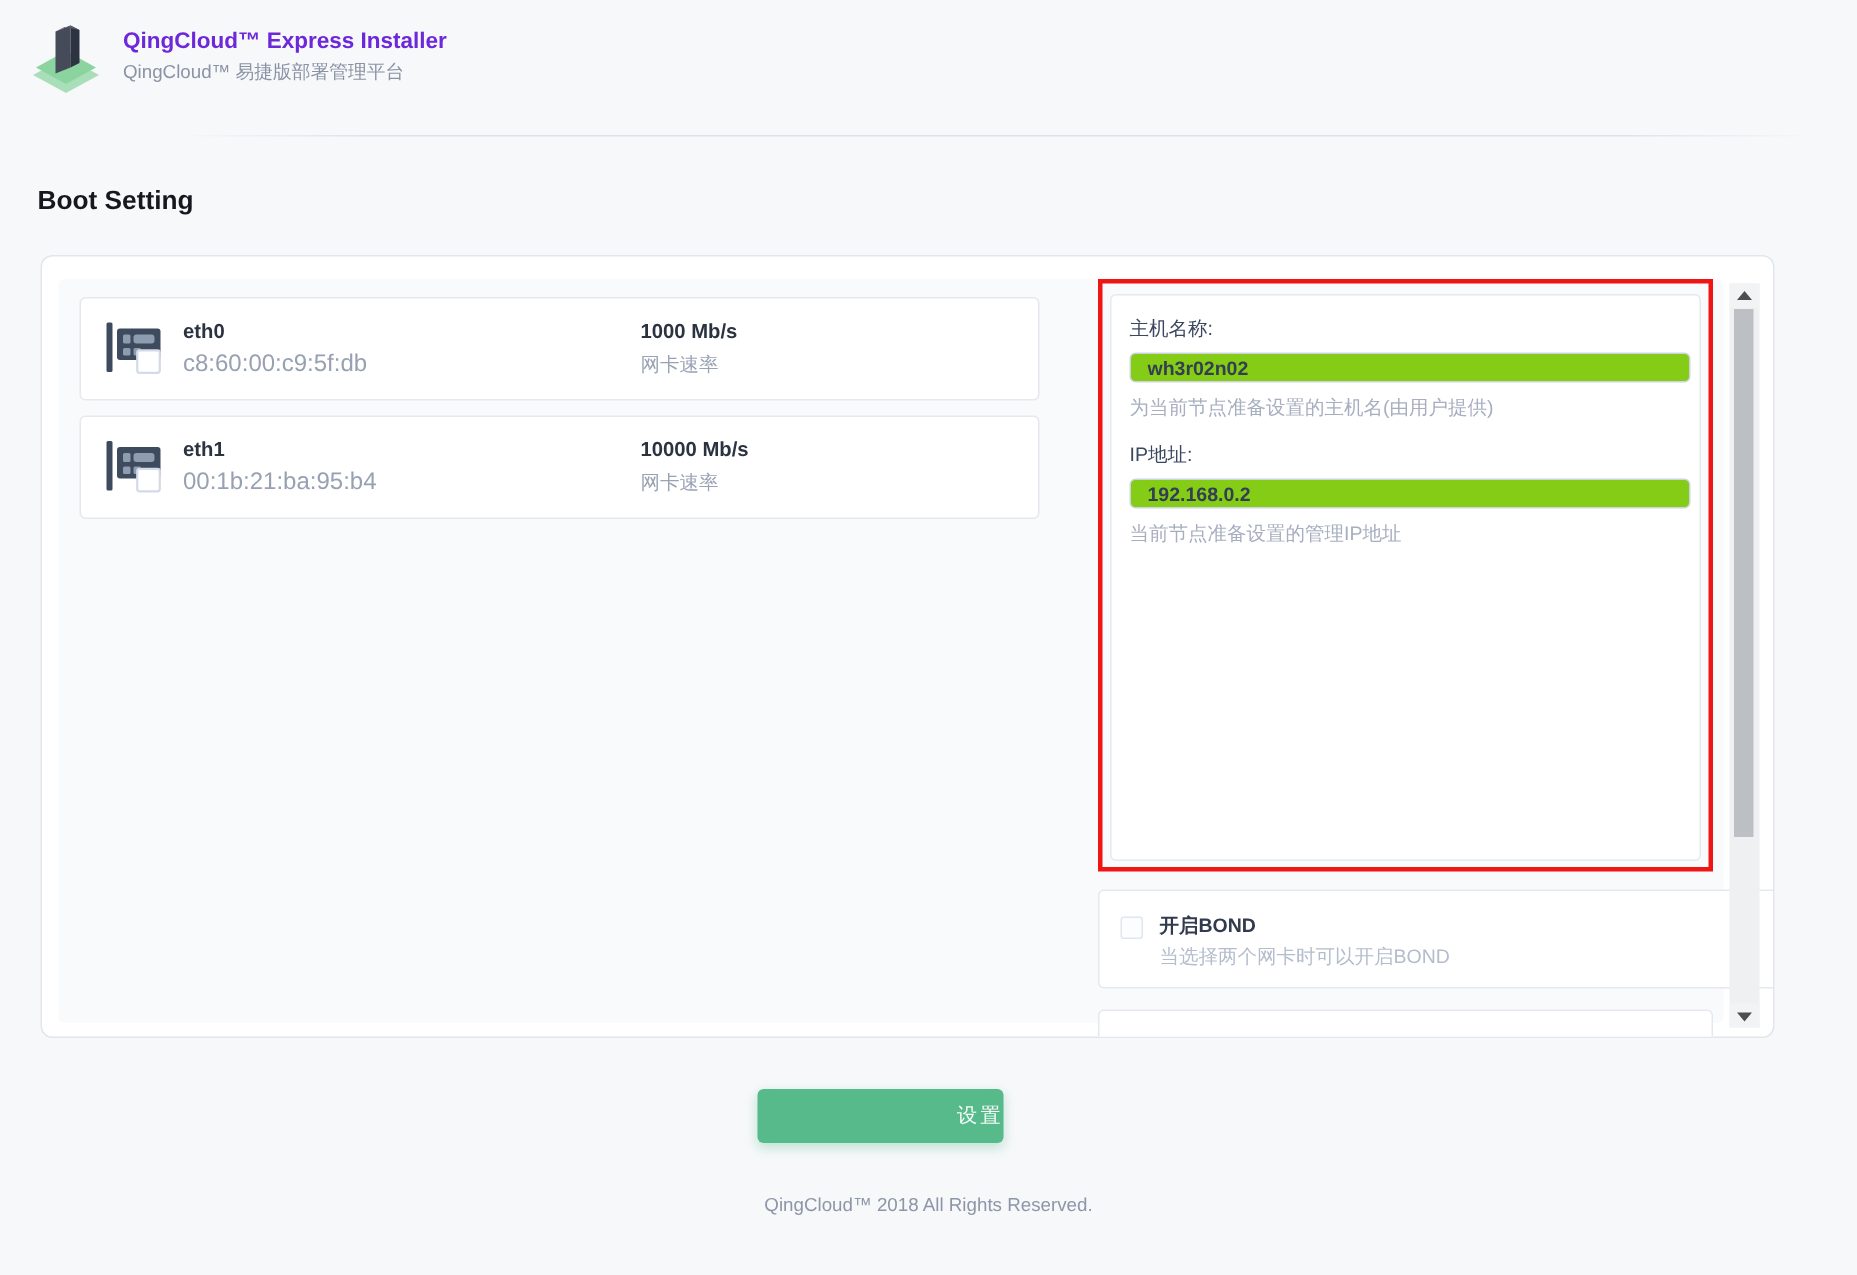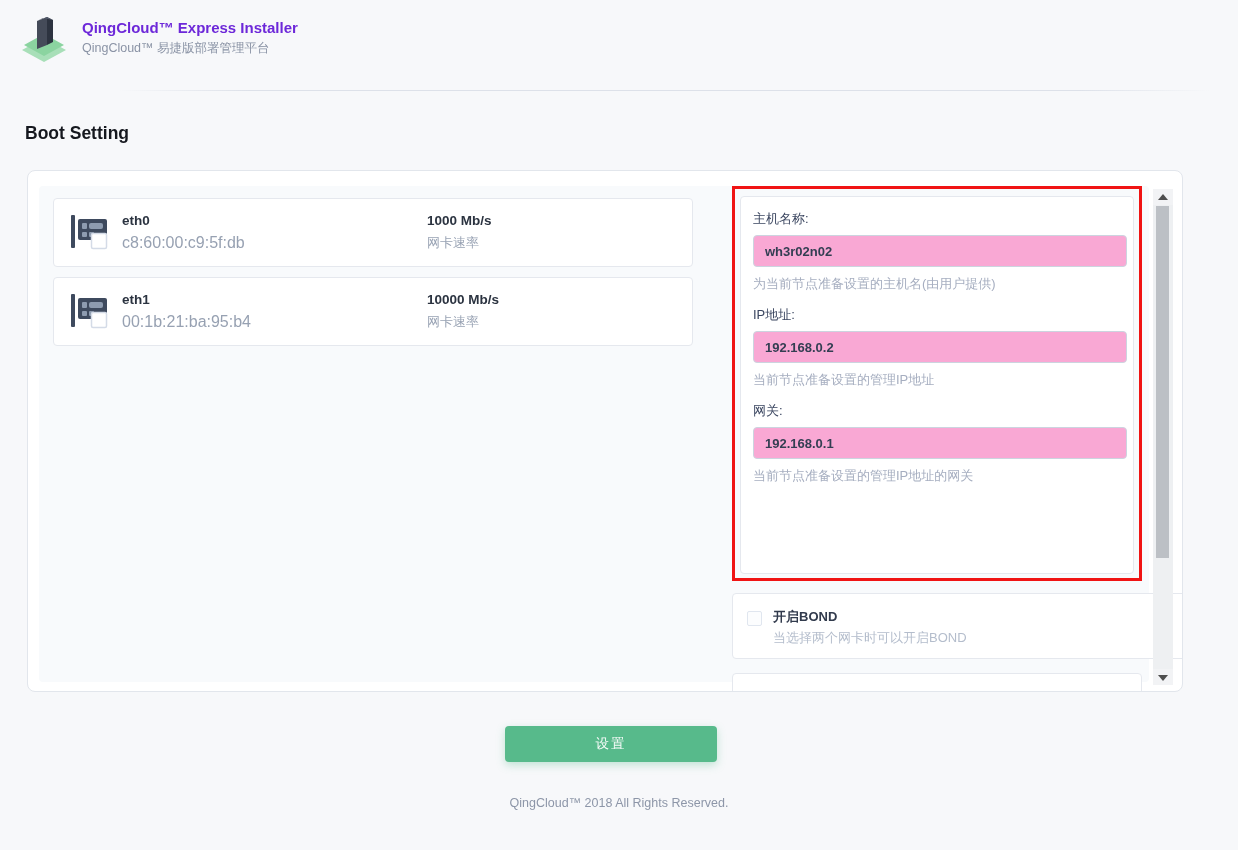--- a/index.html
+++ b/index.html
@@ -55,25 +55,25 @@
     border:3px solid #f01414;
   }
   .form-card {
     position:absolute; left:5px; top:7px; right:5px; bottom:4px;
     background:#fff; border:1px solid #e5e8ee; border-radius:4px;
     padding:13px 12px 0 12px; overflow:hidden;
   }
   .field { margin-bottom:13px; }
   .field-label { font-size:13px; color:#3b4660; margin-bottom:7px; }
   .field-input {
-    display:block; width:374px; height:32px;
+    display:block; width:374px; height:20px;
     border:1px solid #ccd4df; border-radius:4px;
     padding:0 11px; font-size:13px; font-weight:600; color:#333e52;
     font-family:"Liberation Sans","DejaVu Sans",sans-serif;
-    background:#f9a8d4; outline:none;
+    background:#84cc16; outline:none;
   }
   .field-help { font-size:13px; color:#a6aec0; margin-top:8px; }
 
   .bond-card {
     position:absolute; left:704px; top:422px; width:462px; height:66px;
     background:#fff; border:1px solid #e5e8ee; border-radius:4px;
   }
   .bond-checkbox {
     position:absolute; left:14px; top:17px; width:15px; height:15px;
     border:1px solid #e0e6ef; border-radius:2px; background:#fcfdfe; cursor:pointer;
@@ -90,25 +90,25 @@
   .scrollbar { position:absolute; left:1125px; top:18px; width:20px; height:496px; background:#eef0f2; }
   .sb-btn { position:absolute; left:0; width:20px; height:16px; background:#f2f3f5; cursor:pointer; }
   .sb-btn.up { top:0; } .sb-btn.down { bottom:0; }
   .sb-btn .tri { position:absolute; left:5px; width:0; height:0; border-left:5px solid transparent; border-right:5px solid transparent; }
   .sb-btn.up .tri   { top:5px; border-bottom:6px solid #4e4e4e; }
   .sb-btn.down .tri { top:6px; border-top:6px solid #4e4e4e; }
   .sb-thumb { position:absolute; left:3px; top:17px; width:13px; height:352px; background:#bcc0c5; cursor:grab; }
 
   
   .submit-button {
-    position:absolute; left:505px; top:726px; width:212px; height:36px;
+    position:absolute; left:505px; top:726px; width:164px; height:36px;
     background:#57ba8b; border:none; border-radius:4px;
     color:rgba(255,255,255,0.95); font-size:13.5px; letter-spacing:2px;
     font-family:"Liberation Sans","DejaVu Sans",sans-serif;
-    cursor:pointer; box-shadow:0 3px 8px rgba(87,186,139,0.35);
+    cursor:pointer; box-shadow:0 3px 8px rgba(87,186,139,0.35);text-align:right;
   }
   .footer-text {
     position:absolute; left:0; top:796px; width:100%;
     text-align:center; font-size:12.5px; color:#8d96a8;
   }
 </style>
 </head>
 <body>
 
 <header class="app-header">
@@ -177,25 +177,20 @@
     <div class="field-help">为当前节点准备设置的主机名(由用户提供)</div>
   </div>
 
   <div class="field">
     <div class="field-label">IP地址:</div>
     <input class="field-input" type="text" value="192.168.0.2" style="">
     <div class="field-help">当前节点准备设置的管理IP地址</div>
   </div>
 
 
-  <div class="field">
-    <div class="field-label">网关:</div>
-    <input class="field-input" type="text" value="192.168.0.1" style="">
-    <div class="field-help">当前节点准备设置的管理IP地址的网关</div>
-  </div>
 </div>
   </div>
 
   <div class="bond-card">
     <span class="bond-checkbox"></span>
     <div class="bond-title">开启BOND</div>
     <div class="bond-desc">当选择两个网卡时可以开启BOND</div>
   </div>
 
   <div class="partial-card"></div>

